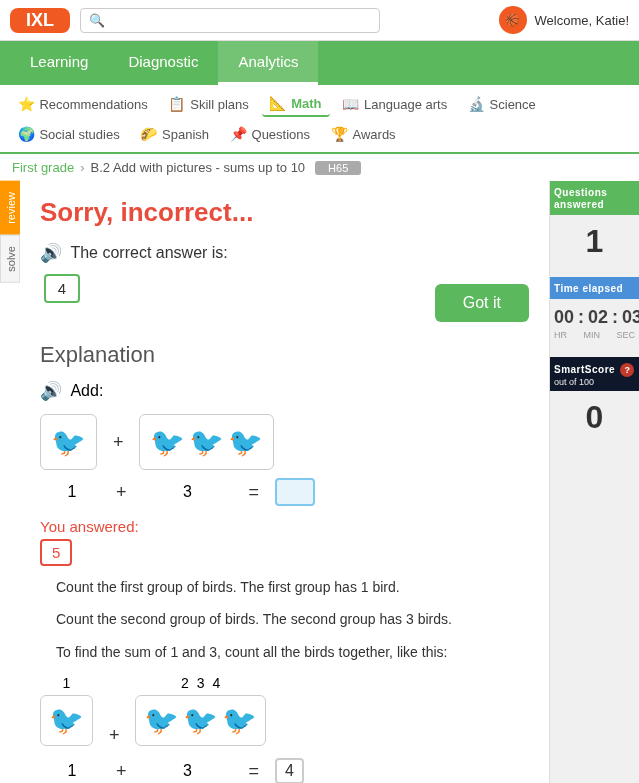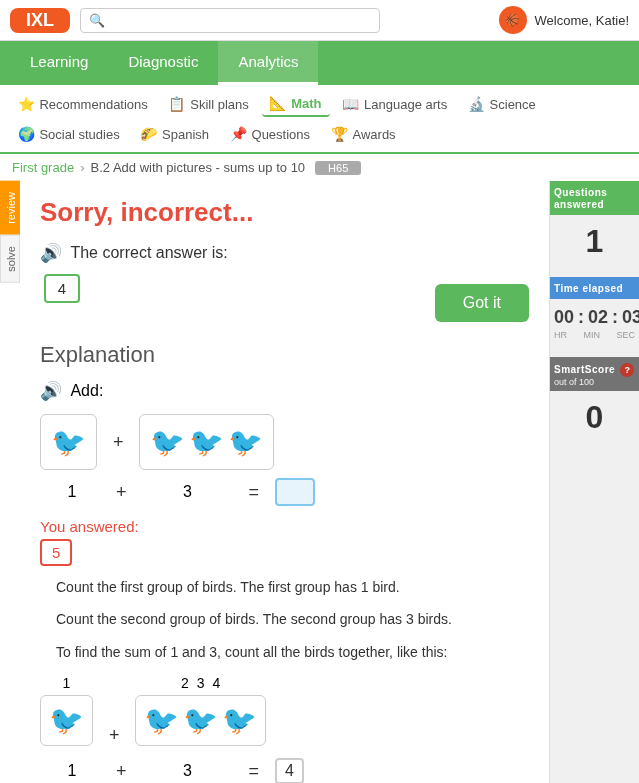--- a/index.html
+++ b/index.html
@@ -106,21 +106,21 @@
 
     
     .explanation-text { font-size: 14px; color: #333; line-height: 1.6; margin: 10px 16px; }
 
     
     .side-panel { width: 90px; background: #f0f0f0; border-left: 1px solid #ddd; }
     .side-panel-section {
       background: #5cb85c; color: #fff; text-align: left; padding: 6px 4px 4px 4px;
     }
     .side-panel-section.time { background: #4a90d9; }
-    .side-panel-section.smart { background: #737373; }
+    .side-panel-section.smart { background: #0f172a; }
     .side-panel-label { font-size: 10px; font-weight: bold; letter-spacing: 0.5px; line-height: 1.2; }
     .side-panel-value { font-size: 32px; font-weight: bold; color: #fff; text-align: center; padding: 8px 0; }
     .smart-score-label { font-size: 9px; color: rgba(255,255,255,0.9); }
     .smart-score-badge { background: #c0392b; border-radius: 50%; width: 14px; height: 14px; display: inline-flex; align-items: center; justify-content: center; color: #fff; font-size: 9px; margin-left: 2px; }
 
     .clearfix::after { content: ''; display: table; clear: both; }
 
     .separator { height: 1px; background: #eee; margin: 4px 0; }
 
     .bird-equation-row { display: flex; align-items: flex-end; gap: 10px; margin: 12px 0; }

